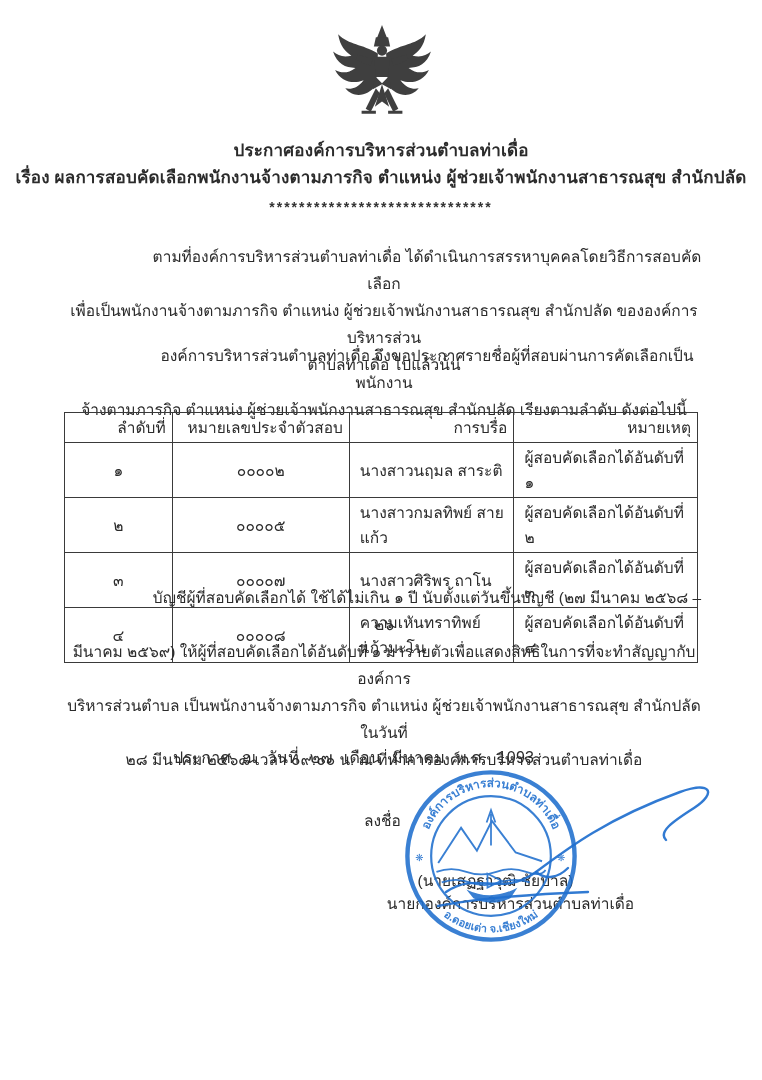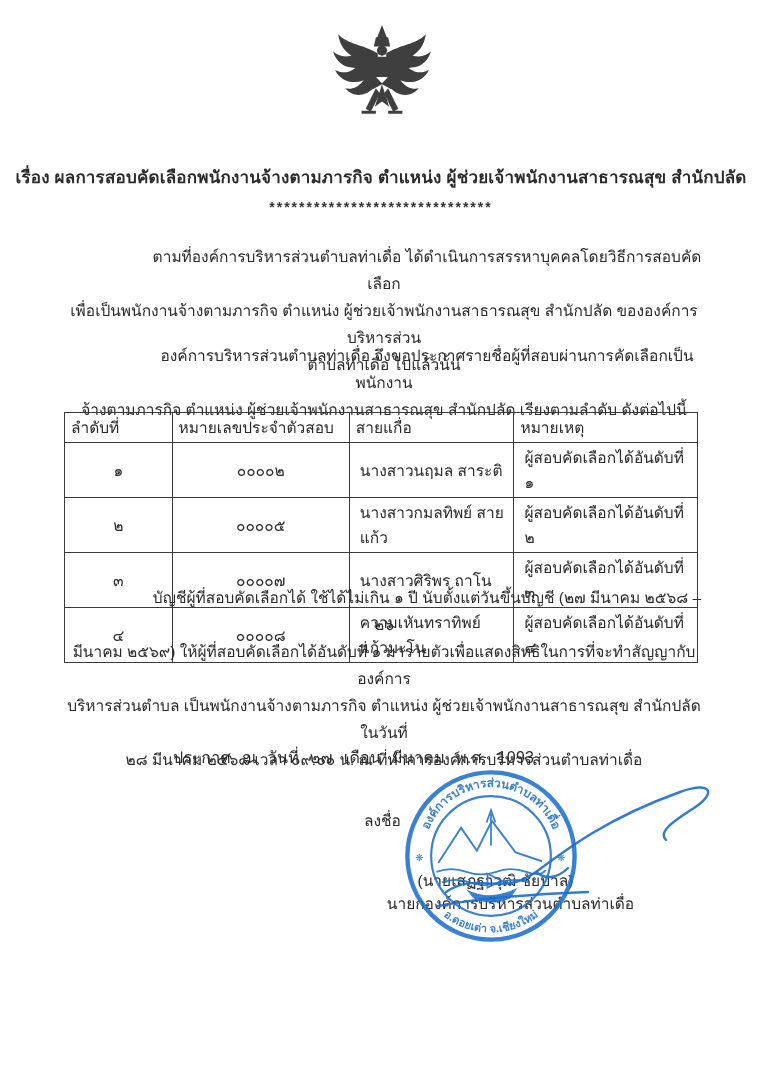--- a/index.html
+++ b/index.html
@@ -30,21 +30,21 @@
   .para3{top:556px;margin-top:28px;}
   .para4{top:680px;}
   .results{
     left:64px;top:412px;width:634px;border-collapse:collapse;
     font-size:15.5px;color:var(--ink);
   }
   .results th,.results td{
     border:1.6px solid var(--line);padding:2px 6px;height:31px;
     font-weight:normal;vertical-align:middle;
   }
-  .results th{height:18px;text-align:left;}
+  .results th{height:18px;text-align:right;}
   .results td.c0,.results td.c1{text-align:center;}
   .results td.c2,.results td.c3{text-align:left;padding-left:10px;}
   .dateline{top:745px;left:173px;font-size:16px;letter-spacing:.3px;word-spacing:6px;}
   .sign-label{top:808px;left:364px;font-size:15.5px;}
   .sig-name{top:868px;left:393px;width:205px;text-align:center;font-size:15.5px;z-index:1;}
   .sig-position{top:891px;left:378px;width:265px;text-align:center;font-size:15.5px;z-index:1;}
   .stamp{left:403px;top:768px;width:176px;height:176px;z-index:2;opacity:.88;}
   .stamp-stroke{stroke:var(--stamp-blue);fill:none;}
   .stamp-fill{fill:var(--stamp-blue);}
   .stamp-text{fill:var(--stamp-blue);font-weight:bold;}
@@ -69,41 +69,42 @@
         <path d="M59 33 L74 29 L76 34 L61 40 Z"></path>
         <path d="M43 50 L50 57 L57 50 L59 63 L50 58 L41 63 Z"></path>
         <path d="M50 58 L43 80 L50 75 L57 80 Z"></path>
         <path d="M44 62 L34 82 L39 85 L48 67 Z"></path>
         <path d="M56 62 L66 82 L61 85 L52 67 Z"></path>
         <path d="M30 84 h14 v3 h-14 Z M56 84 h14 v3 h-14 Z"></path>
       </g>
     </svg>
   </div>
 
+  <div class="abs center title1">ประกาศองค์การบริหารส่วนตำบลท่าเดื่อ</div>
   <div class="abs center title2">เรื่อง  ผลการสอบคัดเลือกพนักงานจ้างตามภารกิจ ตำแหน่ง  ผู้ช่วยเจ้าพนักงานสาธารณสุข สำนักปลัด</div>
   <div class="abs center stars">******************************</div>
 
   <p class="abs para para1">ตามที่องค์การบริหารส่วนตำบลท่าเดื่อ  ได้ดำเนินการสรรหาบุคคลโดยวิธีการสอบคัดเลือก
 เพื่อเป็นพนักงานจ้างตามภารกิจ ตำแหน่ง ผู้ช่วยเจ้าพนักงานสาธารณสุข สำนักปลัด ขององค์การบริหารส่วน
 ตำบลท่าเดื่อ ไปแล้วนั้น</p>
   <p class="abs para para2">องค์การบริหารส่วนตำบลท่าเดื่อ จึงขอประกาศรายชื่อผู้ที่สอบผ่านการคัดเลือกเป็นพนักงาน
 จ้างตามภารกิจ ตำแหน่ง ผู้ช่วยเจ้าพนักงานสาธารณสุข สำนักปลัด  เรียงตามลำดับ  ดังต่อไปนี้</p>
 
   <table class="abs results">
     <colgroup>
       <col style="width:17%">
         <col style="width:28%">
         <col style="width:26%">
         <col style="width:29%">
     </colgroup>
     <thead>
       <tr>
         <th>ลำดับที่</th>
         <th>หมายเลขประจำตัวสอบ</th>
-        <th>สายแกื่อ</th>
+        <th>การบรื่อ</th>
         <th>หมายเหตุ</th>
       </tr>
     </thead>
     <tbody>
         <tr>
           <td class="c0">๑</td>
           <td class="c1">๐๐๐๐๒</td>
           <td class="c2">นางสาวนฤมล  สาระติ</td>
           <td class="c3">ผู้สอบคัดเลือกได้อันดับที่ ๑</td>
         </tr>

